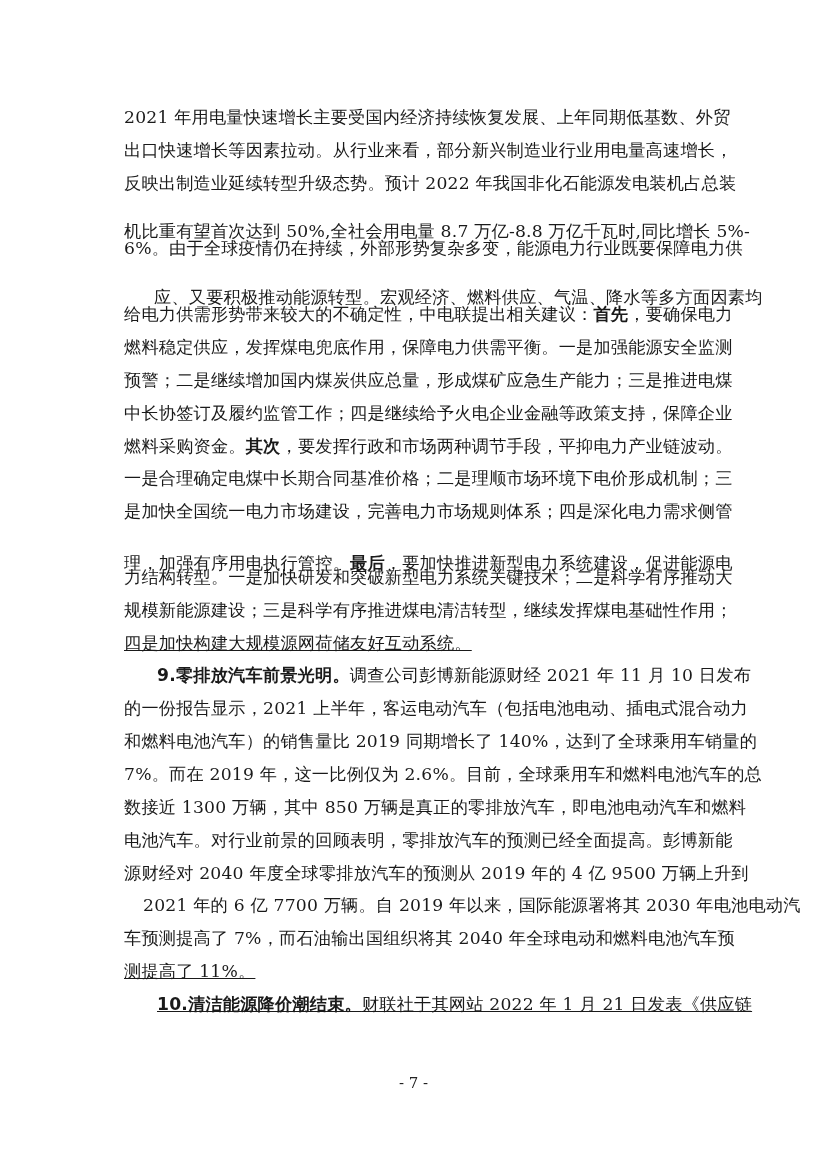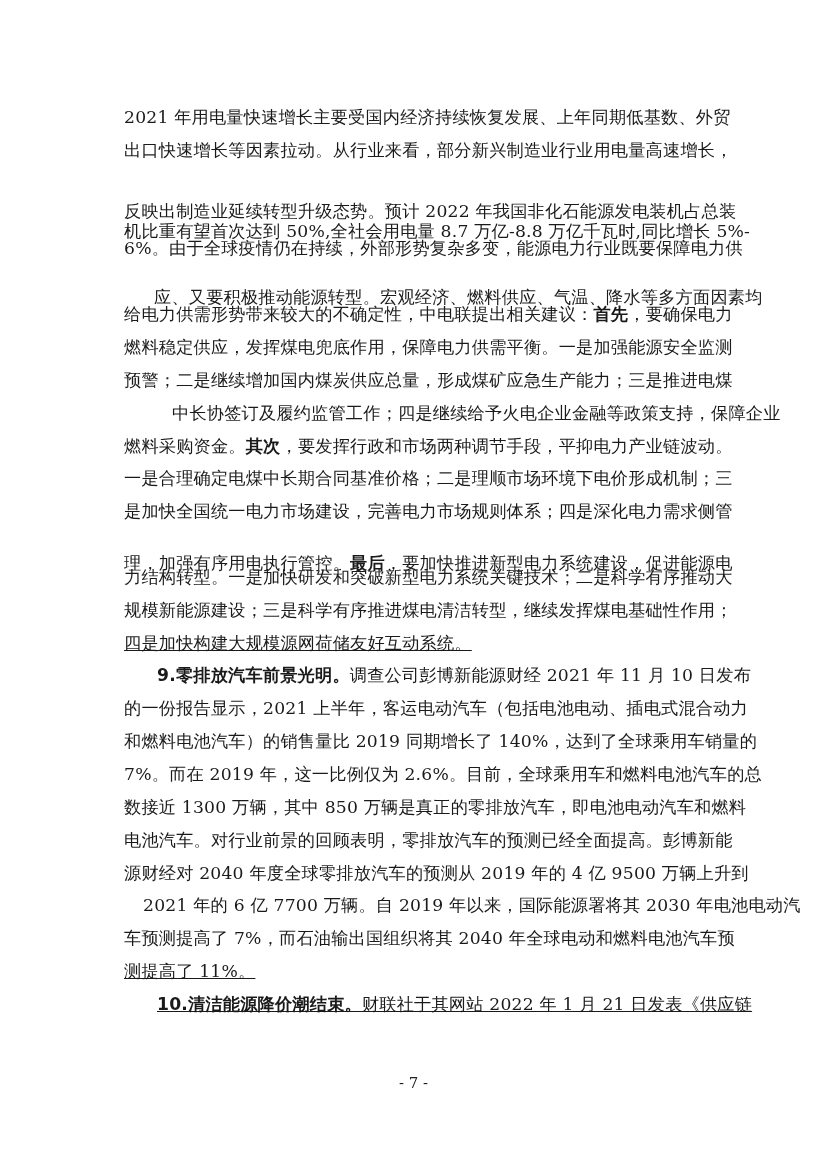--- a/index.html
+++ b/index.html
@@ -12,28 +12,28 @@
   .line.indent { padding-left:33px; width:553px; }
   .b { font-family: "DejaVu Sans", "Liberation Sans", sans-serif; font-weight:bold; }
   .footer { position:absolute; left:0; width:827px; top:1074px; text-align:center; font-size:15px; color:#222; }
 </style>
 </head>
 <body>
 
 <div class="page" id="page">
     <div class="line" style="top: 0px;"><span>2021 年用电量快速增长主要受国内经济持续恢复发展、上年同期低基数、外贸</span></div>
     <div class="line" style="top: 32.85px;"><span>出口快速增长等因素拉动。从行业来看，部分新兴制造业行业用电量高速增长，</span></div>
-    <div class="line" style="top: 65.7px; margin-top: 28px;"><span>反映出制造业延续转型升级态势。预计 2022 年我国非化石能源发电装机占总装</span></div>
+    <div class="line" style="top: 65.7px;"><span>反映出制造业延续转型升级态势。预计 2022 年我国非化石能源发电装机占总装</span></div>
     <div class="line" style="top: 98.55px; margin-top: 15px;"><span>机比重有望首次达到 50%,全社会用电量 8.7 万亿-8.8 万亿千瓦时,同比增长 5%-</span></div>
     <div class="line" style="top: 131.4px;"><span>6%。由于全球疫情仍在持续，外部形势复杂多变，能源电力行业既要保障电力供</span></div>
     <div class="line" style="top: 180px; margin-left: 30px;"><span>应、又要积极推动能源转型。宏观经济、燃料供应、气温、降水等多方面因素均</span></div>
     <div class="line" style="top: 197.1px;"><span>给电力供需形势带来较大的不确定性，中电联提出相关建议：</span><span class="b">首先</span><span>，要确保电力</span></div>
     <div class="line" style="top: 229.95px;"><span>燃料稳定供应，发挥煤电兜底作用，保障电力供需平衡。一是加强能源安全监测</span></div>
     <div class="line" style="top: 262.8px;"><span>预警；二是继续增加国内煤炭供应总量，形成煤矿应急生产能力；三是推进电煤</span></div>
-    <div class="line" style="top: 295.65px; margin-left: 48px;"><span>中长协签订及履约监管工作；四是继续给予火电企业金融等政策支持，保障企业</span></div>
+    <div class="line" style="top: 295.65px;"><span>中长协签订及履约监管工作；四是继续给予火电企业金融等政策支持，保障企业</span></div>
     <div class="line" style="top: 328.5px;"><span>燃料采购资金。</span><span class="b">其次</span><span>，要发挥行政和市场两种调节手段，平抑电力产业链波动。</span></div>
     <div class="line" style="top: 361.35px;"><span>一是合理确定电煤中长期合同基准价格；二是理顺市场环境下电价形成机制；三</span></div>
     <div class="line" style="top: 394.2px;"><span>是加快全国统一电力市场建设，完善电力市场规则体系；四是深化电力需求侧管</span></div>
     <div class="line" style="top: 427.05px; margin-top: 19px;"><span>理，加强有序用电执行管控。</span><span class="b">最后</span><span>，要加快推进新型电力系统建设，促进能源电</span></div>
     <div class="line" style="top: 459.9px;"><span>力结构转型。一是加快研发和突破新型电力系统关键技术；二是科学有序推动大</span></div>
     <div class="line" style="top: 492.75px;"><span>规模新能源建设；三是科学有序推进煤电清洁转型，继续发挥煤电基础性作用；</span></div>
     <div class="line last" style="top: 525.6px;"><span>四是加快构建大规模源网荷储友好互动系统。</span></div>
     <div class="line indent" style="top: 558.45px;"><span class="b">9.零排放汽车前景光明。</span><span>调查公司彭博新能源财经 2021 年 11 月 10 日发布</span></div>
     <div class="line" style="top: 591.3px;"><span>的一份报告显示，2021 上半年，客运电动汽车（包括电池电动、插电式混合动力</span></div>
     <div class="line" style="top: 624.15px;"><span>和燃料电池汽车）的销售量比 2019 同期增长了 140%，达到了全球乘用车销量的</span></div>

